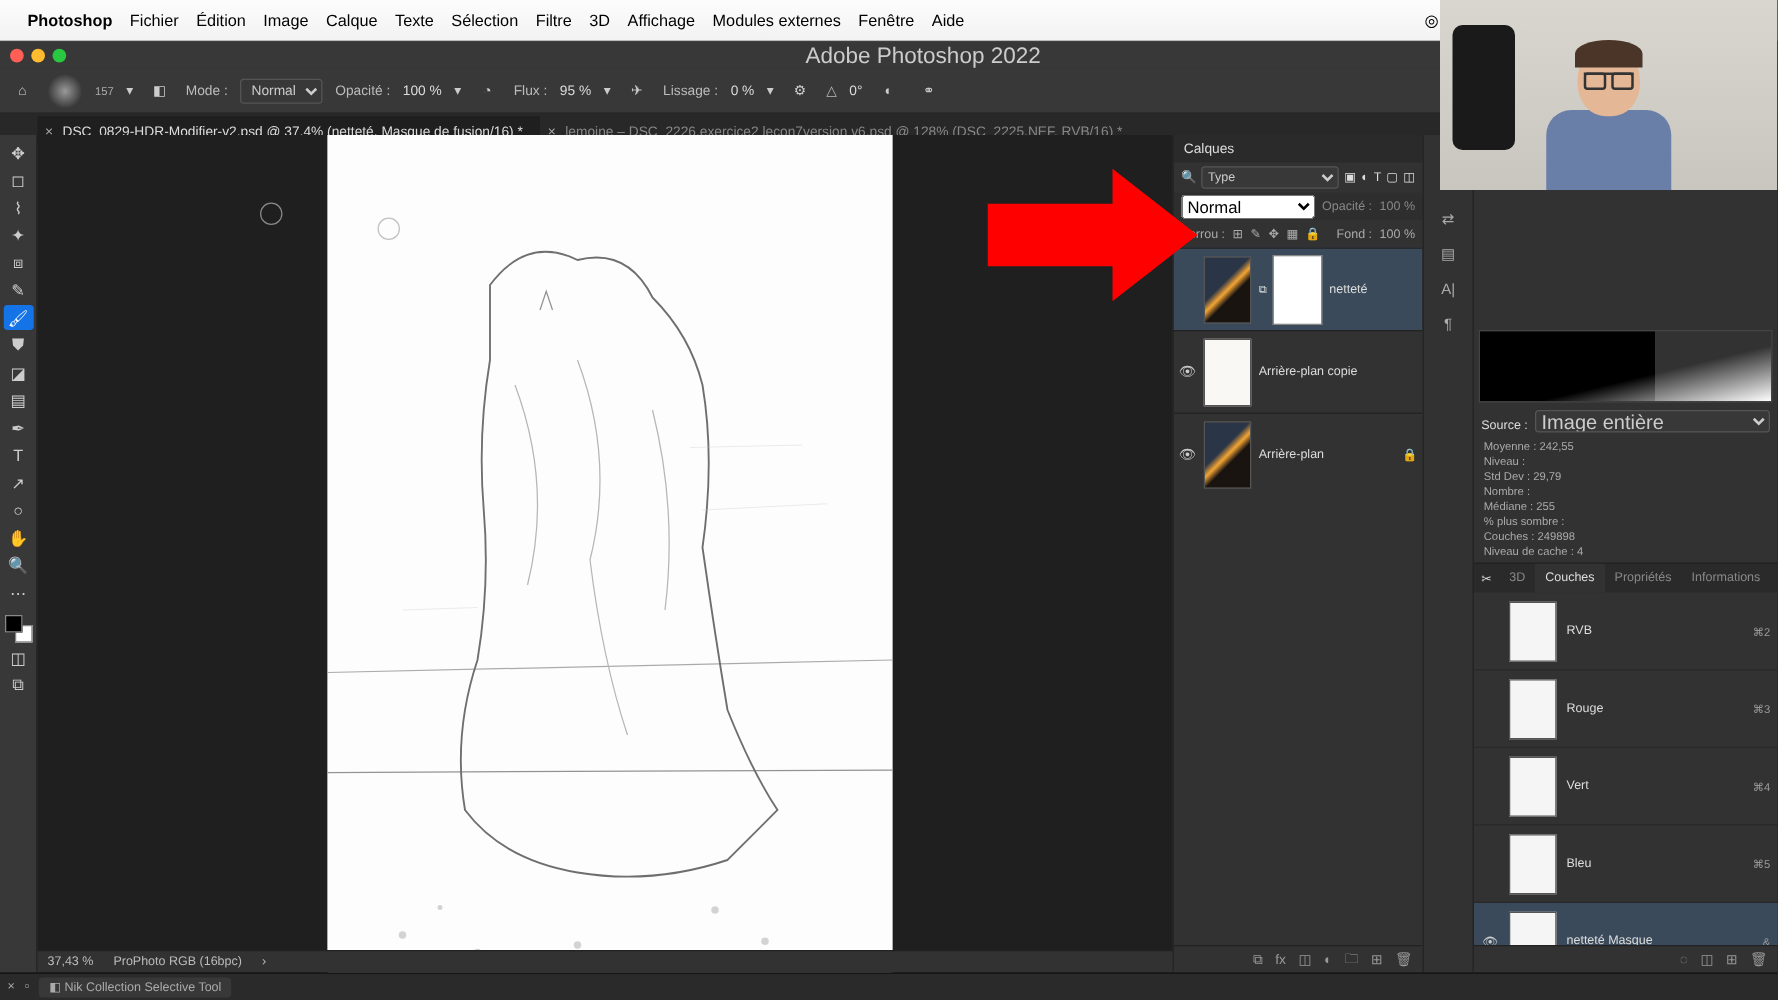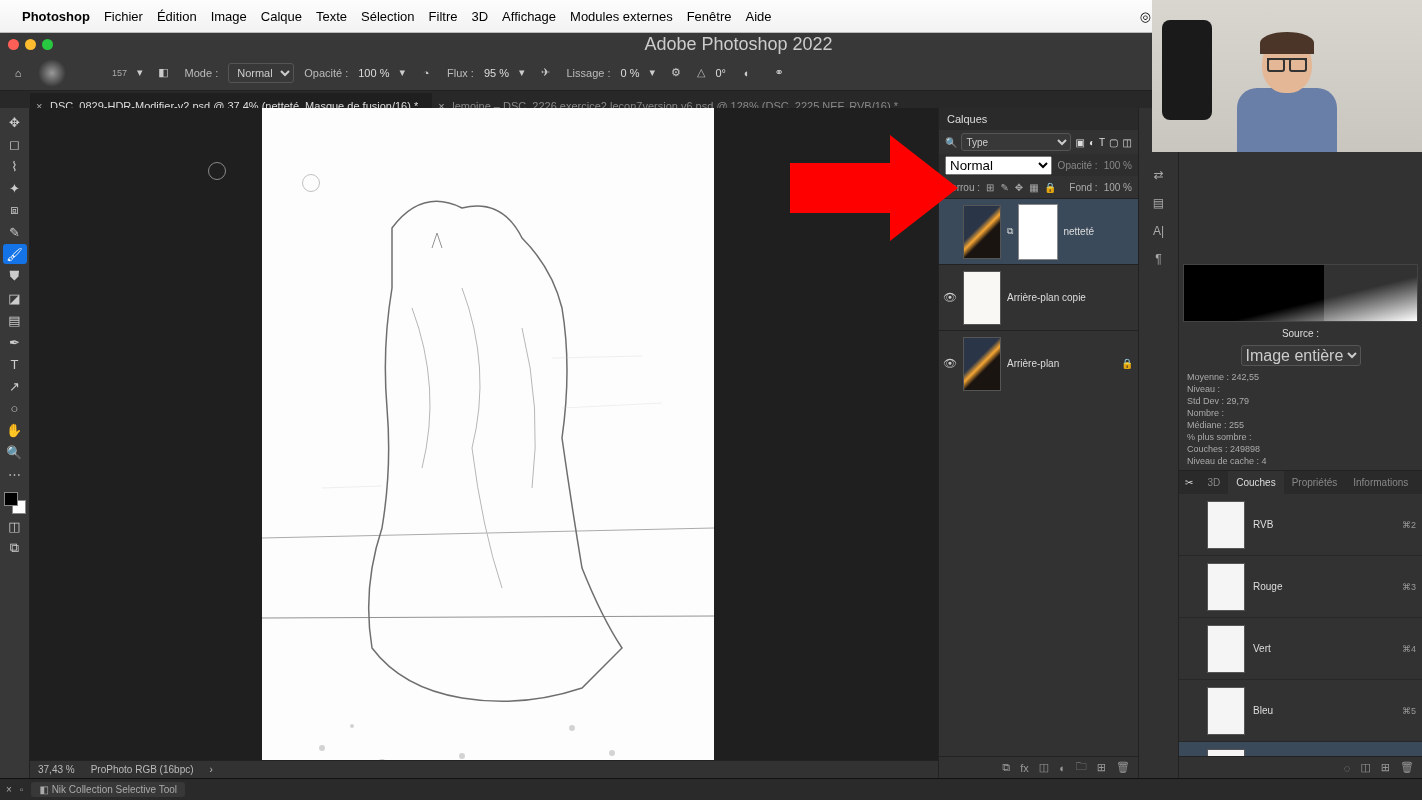--- a/index.html
+++ b/index.html
@@ -17,21 +17,21 @@
 .titlebar { height:22px; background:#383838; display:flex; align-items:center; padding:0 8px; }
 .traffic { display:flex; gap:6px; margin-right:10px; }
 .traffic span { width:11px; height:11px; border-radius:50%; }
 .traffic .r{background:#ff5f57}.traffic .y{background:#febc2e}.traffic .g{background:#28c840}
 .titlebar .title { flex:1; text-align:center; color:#ccc; font-size:18px; }
 
 
 .optbar { height:36px; background:#383838; border-bottom:1px solid #222; display:flex; align-items:center; padding:0 8px; gap:10px; color:#ccc; font-size:11px; }
 .optbar .home { width:20px; height:20px; display:flex; align-items:center; justify-content:center; }
 .optbar .brushprev { width:28px; height:28px; background:radial-gradient(circle,#999 0%,#383838 70%); border-radius:3px; }
-.optbar .sz { font-size:9px; color:#aaa;margin-left:36px; }
+.optbar .sz { font-size:9px; color:#aaa; }
 .optbar select { background:#383838; border:1px solid #555; color:#ccc; font-size:11px; height:20px; border-radius:3px; padding:0 4px; }
 .optbar .lbl { color:#bbb; }
 .optbar .val { color:#ddd; }
 .optbar .ico { width:22px; height:22px; display:flex; align-items:center; justify-content:center; border-radius:3px; }
 
 
 .tabbar { height:28px; background:#282828; display:flex; align-items:flex-end; padding-left:30px; }
 .tab { height:26px; padding:0 14px 0 20px; display:flex; align-items:center; font-size:11px; color:#ddd; position:relative; cursor:pointer; }
 .tab.active { background:#1f1f1f; }
 .tab .x { position:absolute; left:6px; font-size:11px; color:#aaa; }
@@ -83,21 +83,21 @@
 .webcam .glasses::before,.webcam .glasses::after{content:'';position:absolute;width:14px;height:10px;border:2px solid #333;border-radius:3px;top:-2px;}
 .webcam .glasses::before{left:0}.webcam .glasses::after{right:0}
 .webcam .body { position:absolute; left:35px; top:58px; width:100px; height:70px; background:#6a7fa8; border-radius:20px 20px 0 0; }
 .webcam .chair { position:absolute; left:10px; top:20px; width:50px; height:100px; background:#1a1a1a; border-radius:8px; }
 
 
 .histo { height:58px; margin:4px; background:linear-gradient(90deg,#000 0%,#000 60%,transparent 60%); position:relative; border:1px solid #444; }
 .histo::after { content:''; position:absolute; right:0; bottom:0; width:100%; height:100%; background:linear-gradient(to top left, #fff 0%, transparent 40%); clip-path:polygon(20% 100%,100% 100%,100% 0%); }
 .stats { padding:4px 8px; font-size:9px; color:#aaa; display:grid; grid-template-columns:1fr; gap:2px 10px; }
 .stats span { white-space:nowrap; }
-.source { display:flex; align-items:center; padding:2px 6px; gap:6px; font-size:10px;flex-direction:column; }
+.source { display:flex; align-items:flex-end; padding:2px 6px; gap:6px; font-size:10px; }
 .source select { flex:1; background:#383838; border:1px solid #555; color:#ccc; font-size:16px; height:18px; border-radius:3px; }
 
 .ptabs { height:24px; display:flex; border-top:1px solid #222; background:#2a2a2a; font-size:10px; }
 .ptabs .pt { padding:0 8px; display:flex; align-items:center; color:#888; cursor:pointer; }
 .ptabs .pt.active { color:#ddd; background:#323232; }
 .chan { height:62px; display:flex; align-items:center; padding:0 6px; gap:8px; border-bottom:1px solid #282828; font-size:10px; }
 .chan.sel { background:#3a4a5a; }
 .chan .eye { width:14px; text-align:center; color:#ccc; }
 .chan .cthumb { width:38px; height:48px; background:#f5f5f5; border:1px solid #555; }
 .chan .cthumb.sky { background:#000; position:relative; }

